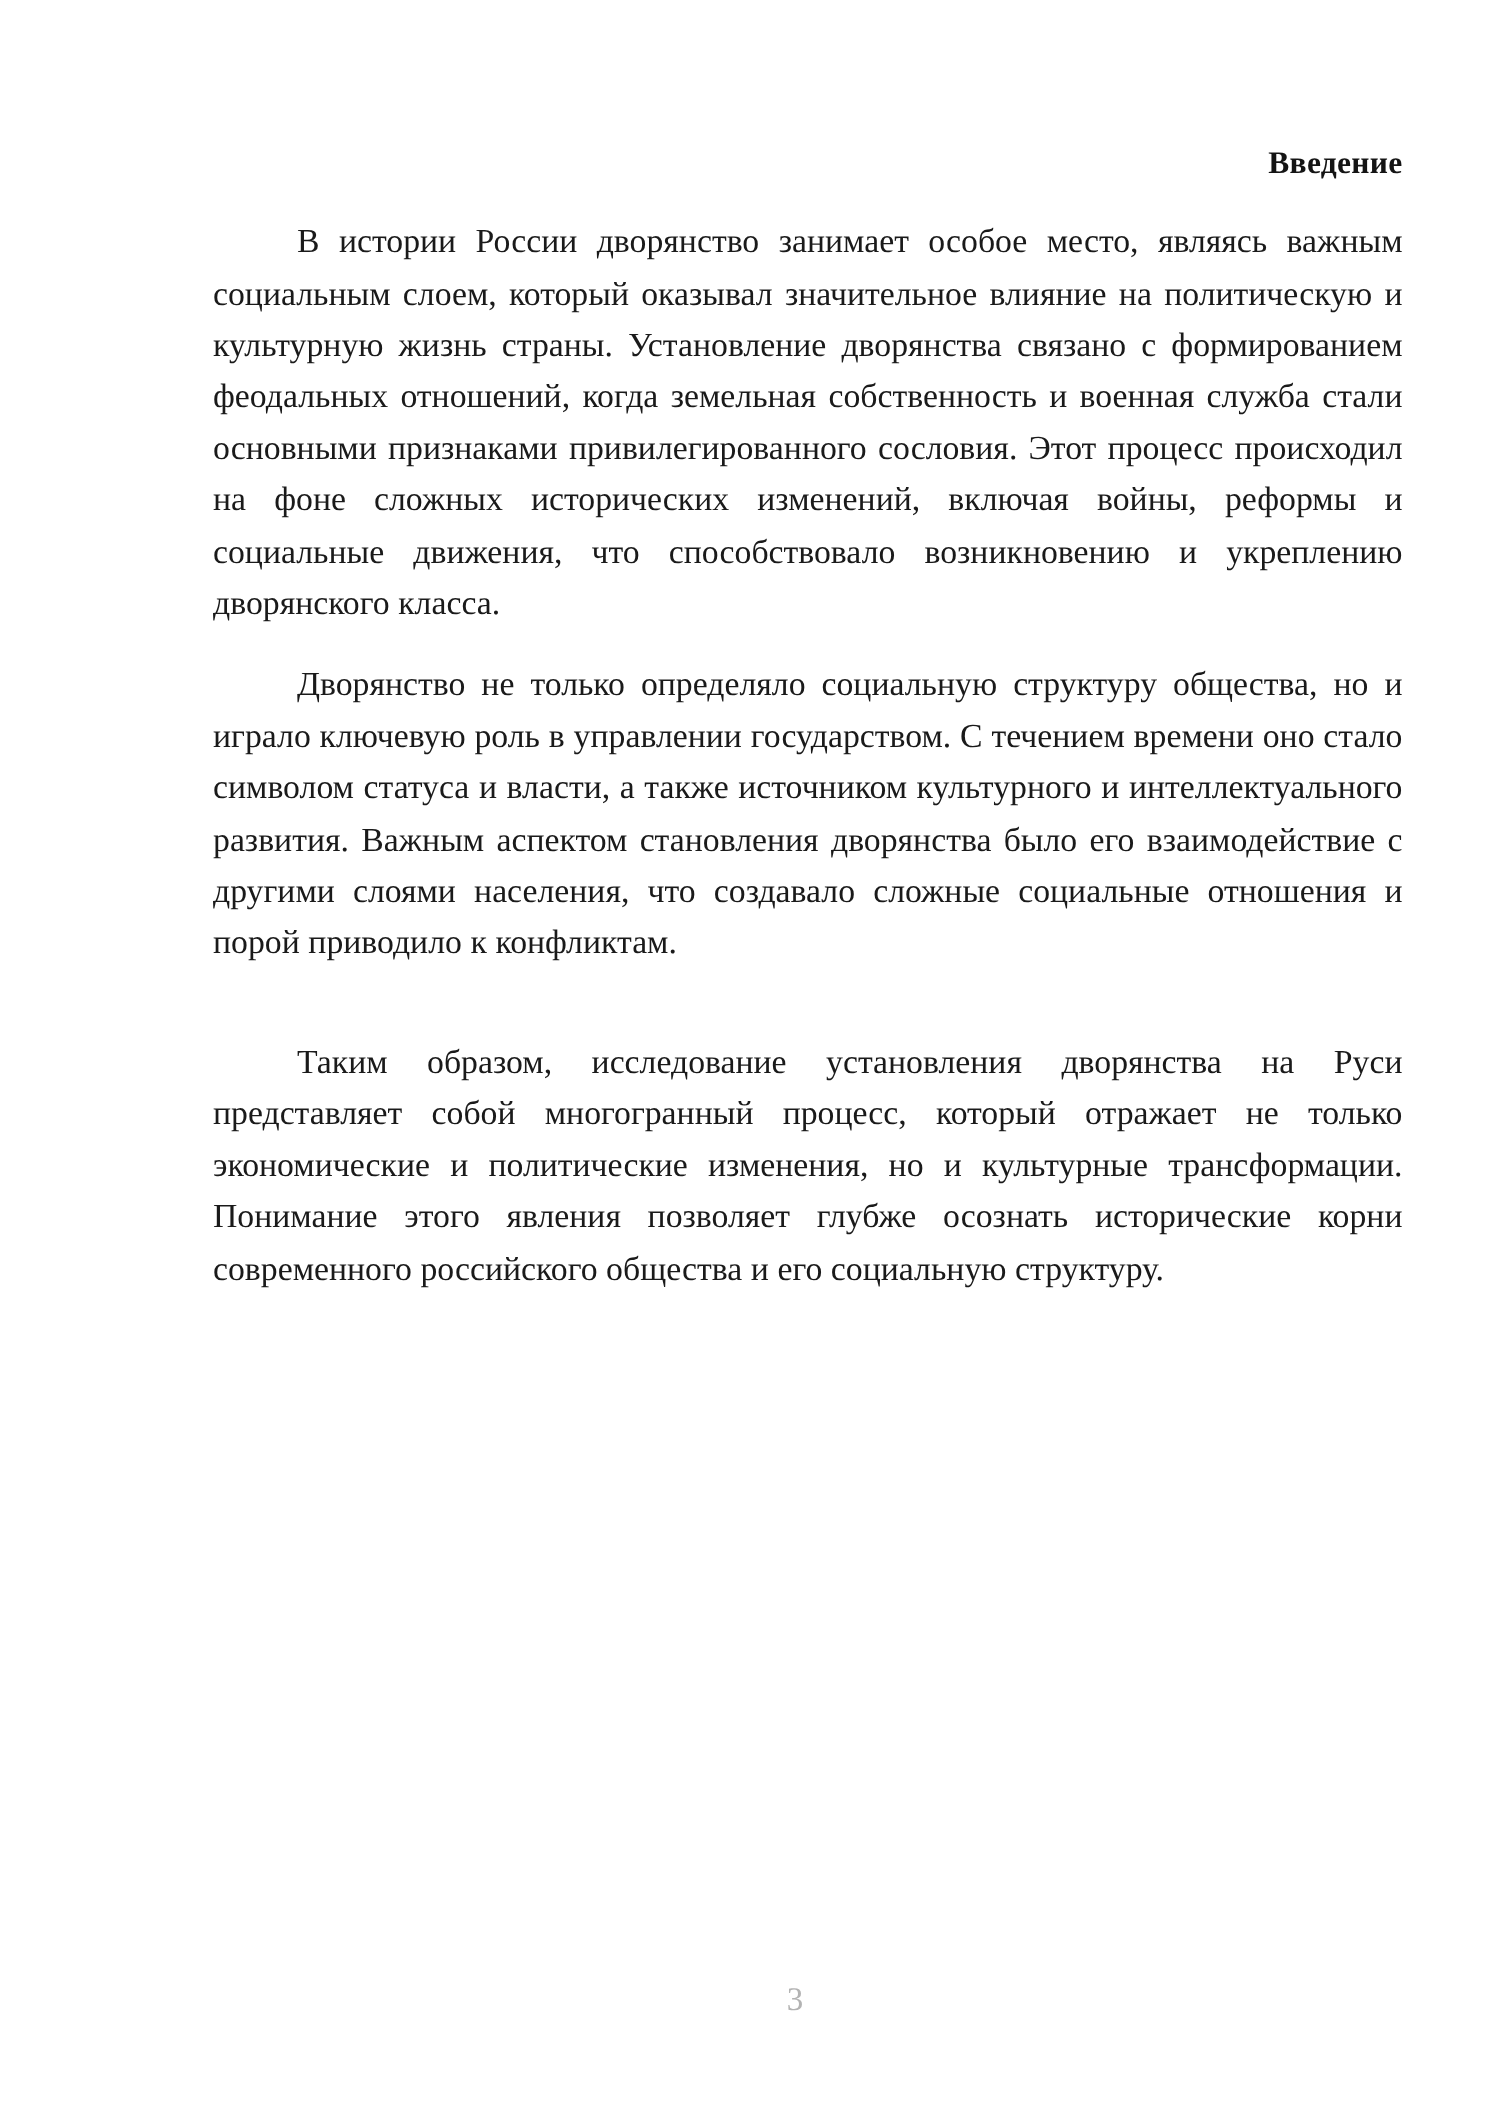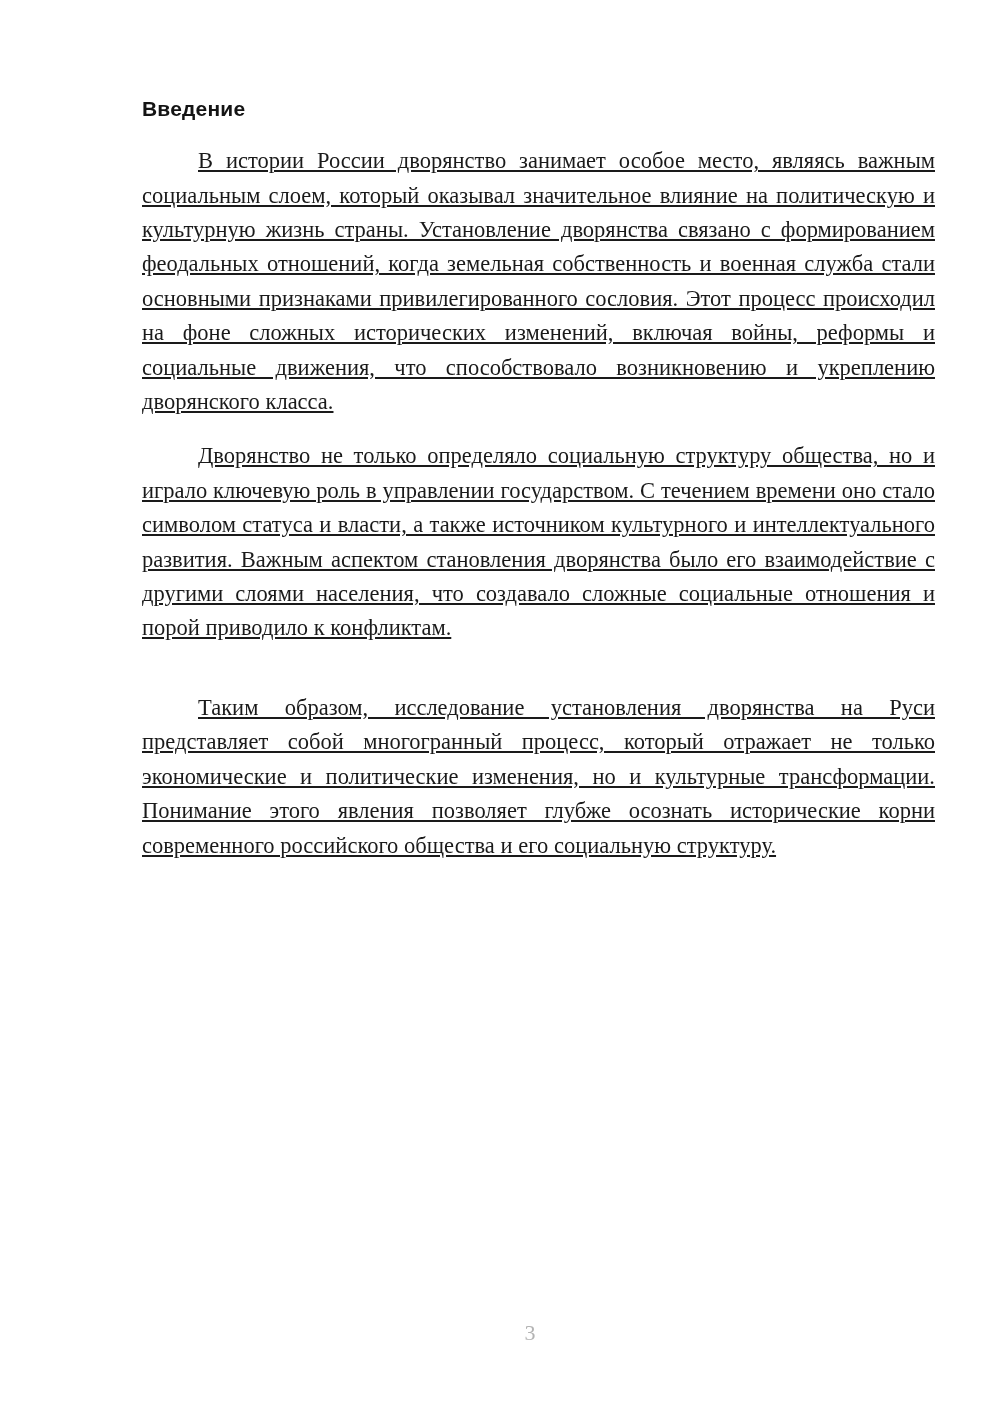--- a/index.html
+++ b/index.html
@@ -20,25 +20,25 @@
   }
 
   .content {
     position: absolute;
     left: 142px;
     top: 0;
     width: 793px;
   }
 
   .doc-title {
-    font-family: Liberation Sans, sans-serif;
+    font-family: Liberation Serif, serif;
     font-size: 21px;
     font-weight: bold;
     color: #141414;
-    text-align: left;
+    text-align: right;
     margin: 0;
     padding-top: 96px;
     letter-spacing: 0.2px;
     line-height: 1.2;
   }
 
   .body-block {
     margin-top: 23px;
   }
 
@@ -47,21 +47,20 @@
     font-size: 22.5px;
     line-height: 34.4px;
     color: #1a1a1a;
     text-align: justify;
     text-justify: inter-word;
     text-indent: 56px;
     margin: 0 0 20px 0;
     hyphens: none;
     -webkit-hyphens: none;
     word-spacing: 0.1px;
-    text-decoration: underline;
   }
 
   p.para:last-child {
     margin-bottom: 0;
     margin-top: 45px;
   }
 
   .page-number {
     position: absolute;
     left: 0;

